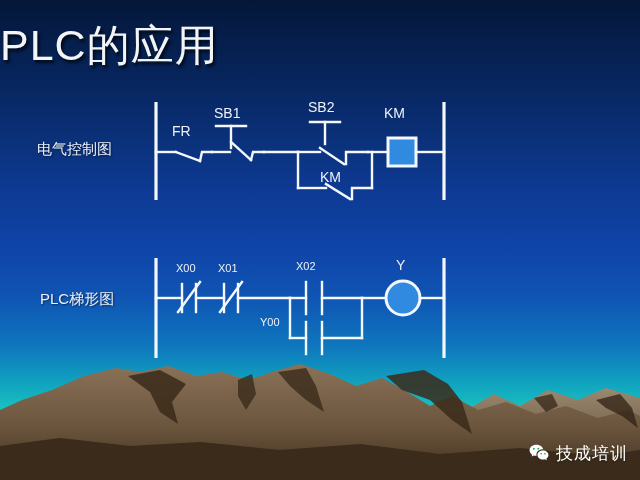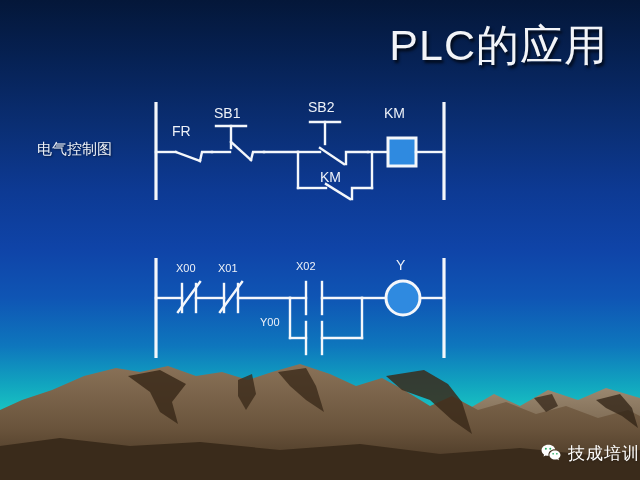--- a/index.html
+++ b/index.html
@@ -35,21 +35,21 @@
     width: 640px;
     height: 130px;
   }
 
   
   .title {
     position: absolute;
     left: 0;
     top: 18px;
     width: 608px;
-    text-align: right;
+    text-align: left;
     font-size: 43px;
     line-height: 54px;
     letter-spacing: 1px;
     color: #f2f4f8;
     text-shadow: 2px 3px 3px rgba(0,0,0,0.70);
     white-space: nowrap;
     user-select: none;
   }
 
   
@@ -97,21 +97,21 @@
   }
   .dev-label-sm {
     fill: #eef2f8;
     font-family: "Liberation Sans", "DejaVu Sans", sans-serif;
     font-size: 11px;
   }
 
   
   .watermark {
     position: absolute;
-    right: 0;
+    right: 12px;
     bottom: 16px;
     display: flex;
     align-items: center;
     gap: 6px;
     user-select: none;
   }
   .watermark .wm-text {
     color: #ffffff;
     font-size: 17px;
     line-height: 20px;
@@ -160,20 +160,21 @@
     <path fill="#2f2114" opacity="0.75" d="M 596,50 L 620,44 L 632,58 L 638,78 L 622,66 L 606,58 Z"></path>
     <path fill="#2f2114" opacity="0.70" d="M 534,48 L 552,44 L 558,56 L 546,62 Z"></path>
 
     <path fill="#3a2b1b" d="M 0,130 L 0,96 L 60,88 L 130,96 L 200,92 L 280,100 L 360,94
              L 440,104 L 520,98 L 600,106 L 640,100 L 640,130 Z"></path>
   </svg>
 
   <div class="title">PLC的应用</div>
 
   <div class="row-label" id="label-control">电气控制图</div>
+  <div class="row-label" id="label-ladder">PLC梯形图</div>
 
   <svg class="diagram" id="diagram-control" width="320" height="110" viewBox="0 0 320 110">
 
     <line class="rail" x1="16" y1="6" x2="16" y2="104"></line>
     <line class="rail" x1="304" y1="6" x2="304" y2="104"></line>
 
     <text class="dev-label" x="32" y="40">FR</text>
     <path class="wire" d="M 16,56 L 36,56"></path>
     <path class="wire" d="M 36,56 L 60,65"></path>
     <path class="wire" d="M 60,65 L 62,56 L 72,56"></path>

